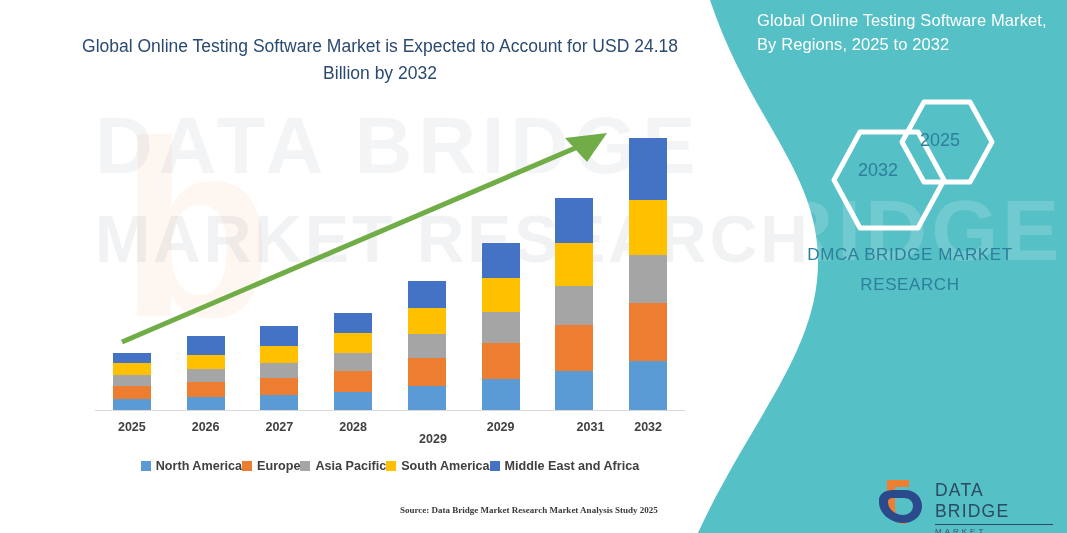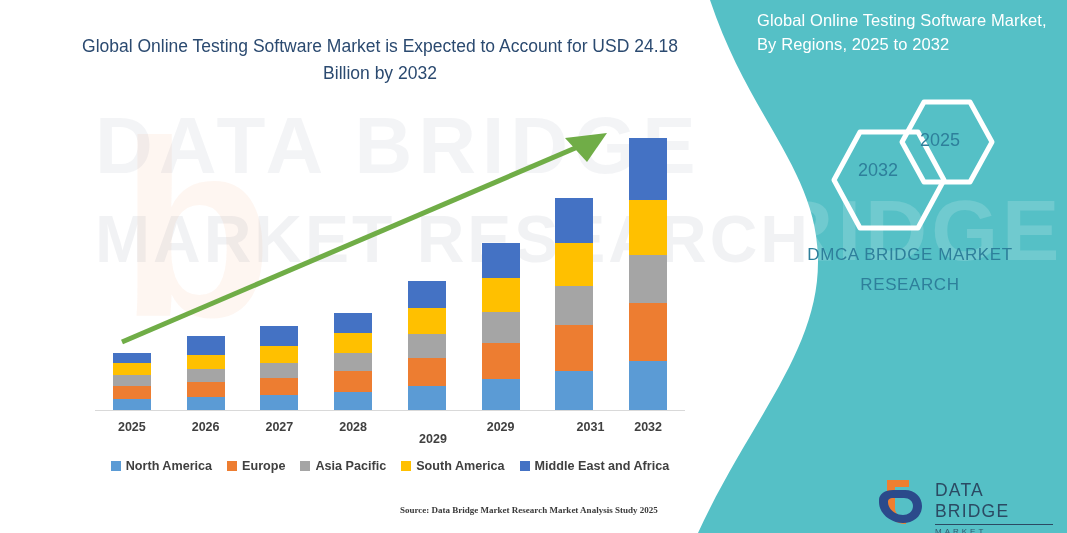--- a/index.html
+++ b/index.html
@@ -84,21 +84,21 @@
   .seg{width:100%;}
 
   .xlabels{position:absolute;left:95px;top:420px;width:590px;height:22px;}
   .xlab{
     position:absolute;width:60px;text-align:center;
     color:#404040;font-size:12.5px;font-weight:700;
   }
 
   .legend{
     position:absolute;left:95px;top:455px;width:590px;height:22px;
-    display:flex;justify-content:center;align-items:center;gap:15px;
+    display:flex;justify-content:center;align-items:center;
     font-size:12.6px;color:#404040;font-weight:700;
   }
   .leg-item{display:flex;align-items:center;gap:5px;white-space:nowrap;}
   .leg-sw{width:10px;height:10px;display:inline-block;}
 
   .footer{position:absolute;left:0;top:505px;width:700px;height:22px;}
   .foot-l{position:absolute;left:83px;top:0;color:#3a3a3a;font-size:9px;
           font-family:"Liberation Serif", serif;}
   .foot-r{position:absolute;left:400px;top:0;color:#3a3a3a;font-size:9px;
           font-family:"Liberation Serif", serif;font-weight:bold;}

